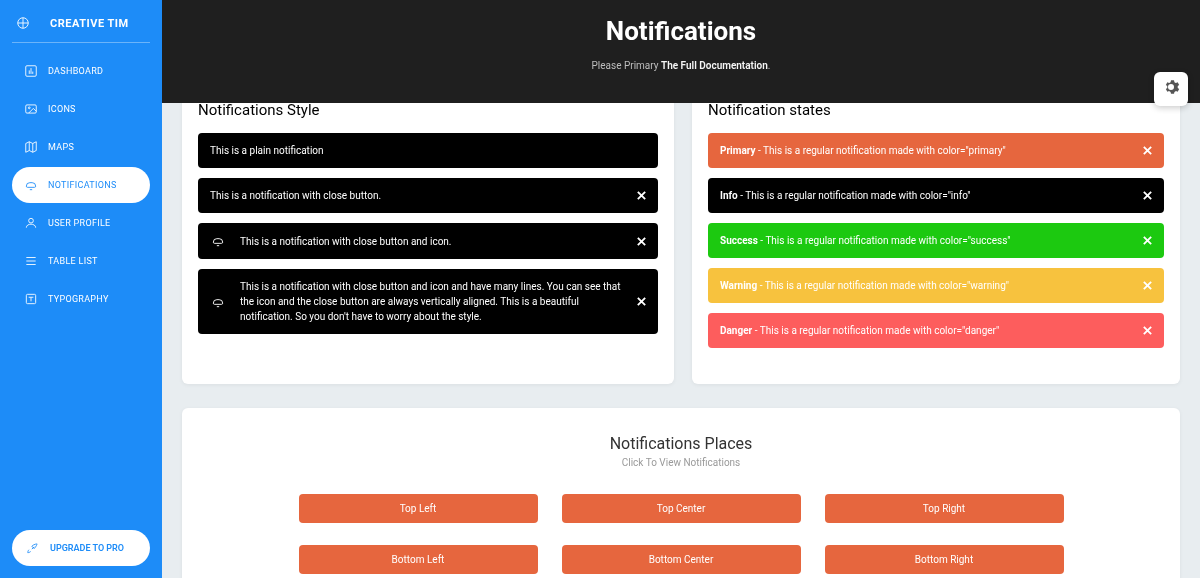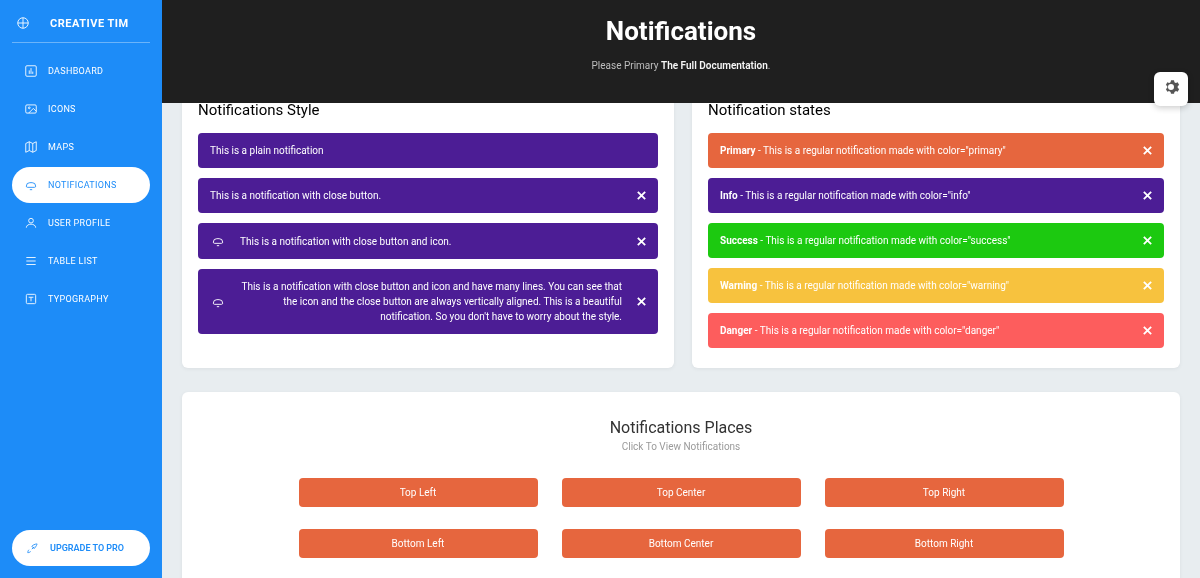--- a/index.html
+++ b/index.html
@@ -20,22 +20,22 @@
 .subtitle .link { color: #f5f5f5; font-weight: 600; }
 .gear-fab { position: absolute; right: 12px; top: 72px; width: 34px; height: 34px; background: #fff; border-radius: 6px; box-shadow: 0 2px 6px rgba(0,0,0,.2); display: flex; align-items: center; justify-content: center; cursor: pointer; color: #555; }
 .gear-fab svg { width: 18px; height: 18px; fill: currentColor; }
 .content { padding: 0 20px; margin-top: -18px; }
 .cards-row { display: flex; gap: 18px; }
 .card { background: #fff; border-radius: 6px; padding: 16px 16px 20px 16px; box-shadow: 0 1px 4px rgba(0,0,0,.06); }
 .card-left { flex: 0 0 492px; }
 .card-right { flex: 1; }
 .card-title { font-size: 15px; color: #000000; margin-bottom: 14px; }
 .alert { border-radius: 4px; padding: 10px 12px; font-size: 10px; color: #fff; margin-bottom: 10px; display: flex; align-items: center; position: relative; }
-.alert:last-child { margin-bottom: 0; }
-.alert-info { background: #4c1d95; text-align: right; }
+.alert:last-child { margin-bottom: 16px; }
+.alert-info { background: #000000; }
 .alert-primary { background: #e6663e; }
 .alert-success { background: #1cc910; }
 .alert-warning { background: #f7c23e; }
 .alert-danger { background: #fd5d5d; }
 .alert .close { position: absolute; right: 10px; top: 50%; transform: translateY(-50%); width: 14px; height: 14px; cursor: pointer; display: flex; align-items: center; justify-content: center; }
 .alert .close svg { width: 11px; height: 11px; stroke: #fff; stroke-width: 2; fill: none; }
 .alert .bell { width: 16px; height: 16px; margin-right: 14px; flex-shrink: 0; display: flex; align-items: center; justify-content: center; }
 .alert .bell svg { width: 14px; height: 14px; stroke: #fff; fill: none; stroke-width: 1.6; }
 .alert .text { line-height: 1.5; padding-right: 24px; }
 .alert strong { font-weight: 700; }

